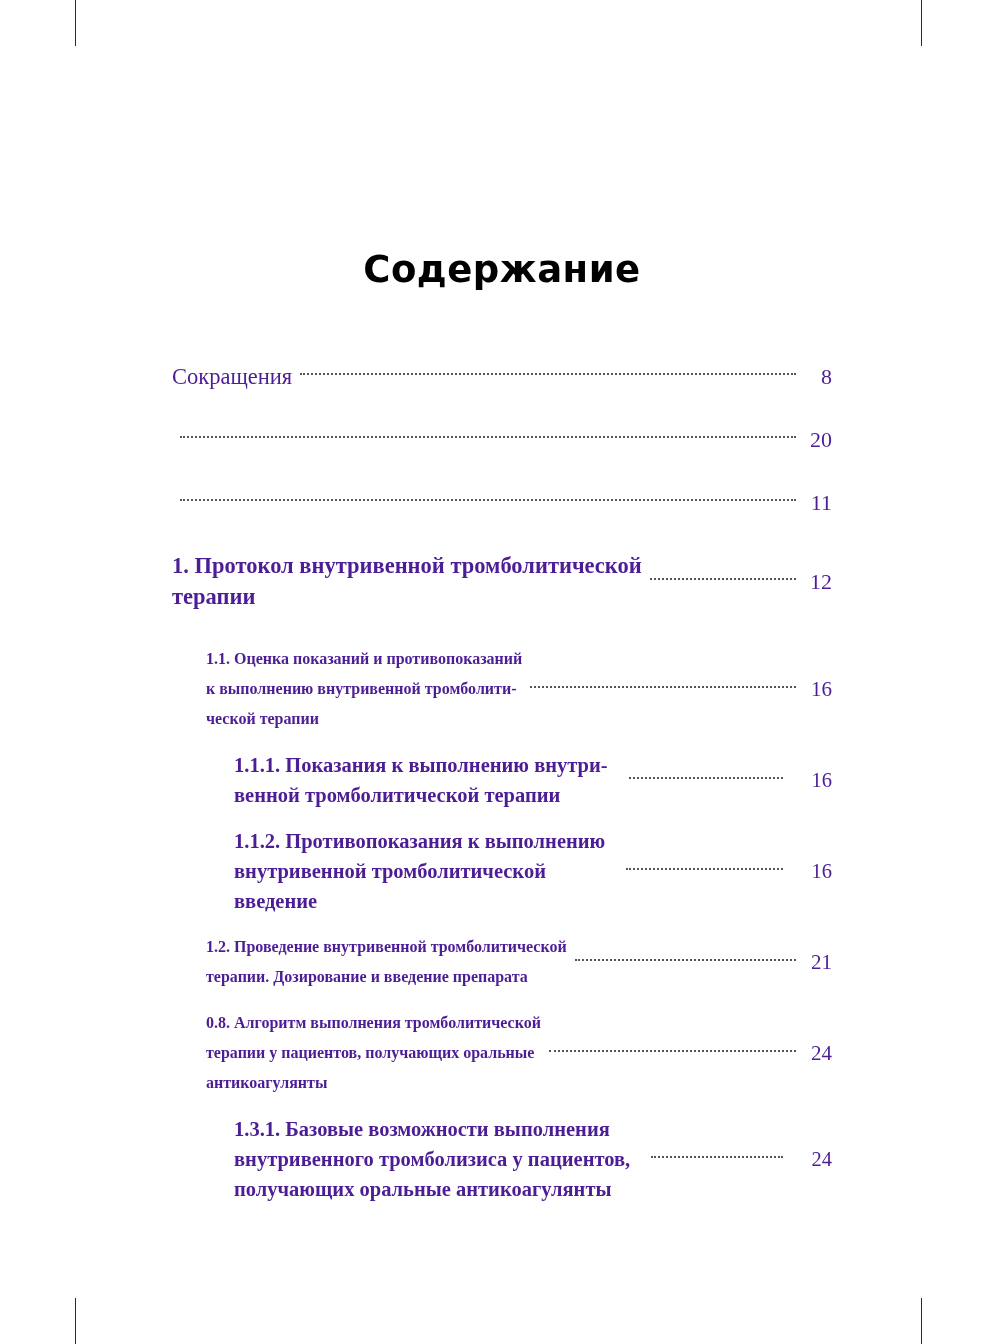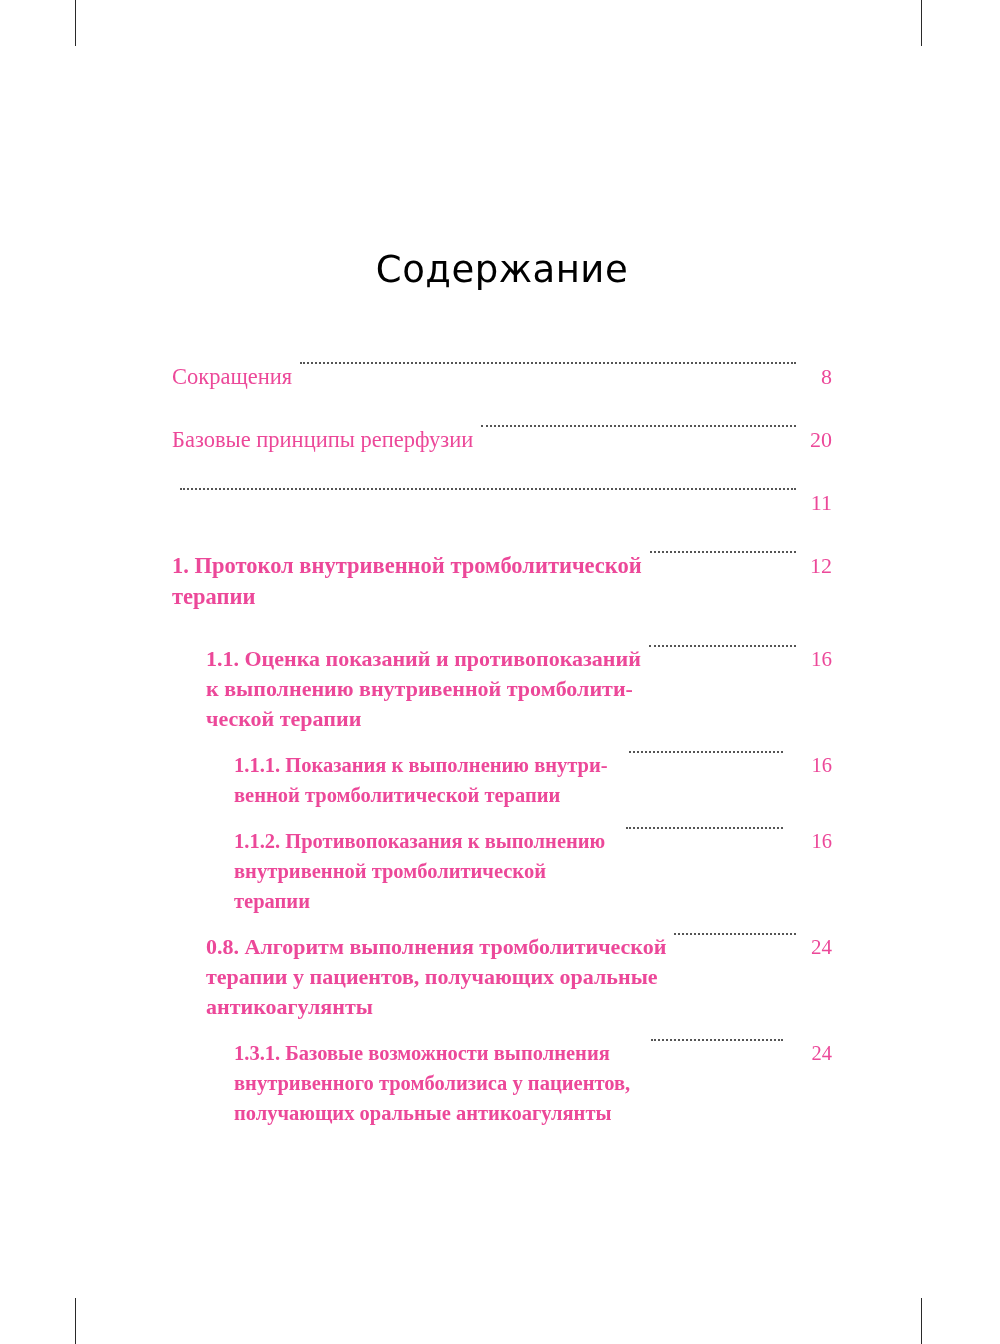--- a/index.html
+++ b/index.html
@@ -31,39 +31,39 @@
 
   .content {
     position: absolute;
     left: 172px;
     top: 0;
     width: 660px;
   }
 
   .toc-title {
     font-family: "DejaVu Sans", sans-serif;
-    font-weight: normal;
+    font-weight: bold;
     font-size: 37px;
     letter-spacing: 0.5px;
     text-align: center;
     margin-top: 248px;
     margin-bottom: 4px;
     color: #000000;
   }
 
   .toc-list {
     margin-top: 70px;
   }
 
   .toc-entry {
     display: flex;
-    align-items: flex-start;
+    align-items: center;
     font-size: 22px;
     line-height: 31px;
-    color: #ec4899;
+    color: #4c1d95;
   }
 
   .toc-entry .text {
     flex: 0 1 auto;
     white-space: pre-wrap;
   }
 
   .toc-entry .dots {
     flex: 1 1 auto;
     margin: 0 6px 6px 8px;
@@ -82,21 +82,21 @@
   
   .lvl-0 { margin-bottom: 32px; }
   .lvl-0 .text { font-size: 22.5px; }
 
   .lvl-1 {
     margin-left: 34px;
     margin-bottom: 16px;
     font-size: 21px;
     line-height: 30px;
   }
-  .lvl-1 .text { font-size: 22px; }
+  .lvl-1 .text { font-size: 16px; }
 
   .lvl-2 {
     margin-left: 62px;
     margin-bottom: 16px;
     font-size: 20.5px;
     line-height: 30px;
     gap: 13px;
   }
   .lvl-2 .text { font-size: 20.5px; }
 
@@ -118,21 +118,20 @@
 
     <div class="toc-list">
 
       <div class="toc-entry lvl-0">
         <span class="text">Сокращения</span>
         <span class="dots"></span>
         <span class="page-num">8</span>
       </div>
 
       <div class="toc-entry lvl-0">
-        <span class="text">Базовые принципы реперфузии</span>
         <span class="dots"></span>
         <span class="page-num">20</span>
       </div>
 
       <div class="toc-entry lvl-0">
         <span class="dots"></span>
         <span class="page-num">11</span>
       </div>
 
       <div class="toc-entry lvl-0 multi">
@@ -153,25 +152,31 @@
       <div class="toc-entry lvl-2 multi">
         <span class="text">1.1.1. Показания к выполнению внутри-
 венной тромболитической терапии</span>
         <span class="dots"></span>
         <span class="page-num">16</span>
       </div>
 
       <div class="toc-entry lvl-2 multi">
         <span class="text">1.1.2. Противопоказания к выполнению
 внутривенной тромболитической
-терапии</span>
+введение</span>
         <span class="dots"></span>
         <span class="page-num">16</span>
       </div>
 
+      <div class="toc-entry lvl-1 multi">
+        <span class="text">1.2. Проведение внутривенной тромболитической
+терапии. Дозирование и введение препарата</span>
+        <span class="dots"></span>
+        <span class="page-num">21</span>
+      </div>
 
       <div class="toc-entry lvl-1 multi">
         <span class="text">0.8. Алгоритм выполнения тромболитической
 терапии у пациентов, получающих оральные
 антикоагулянты</span>
         <span class="dots"></span>
         <span class="page-num">24</span>
       </div>
 
       <div class="toc-entry lvl-2 multi">

